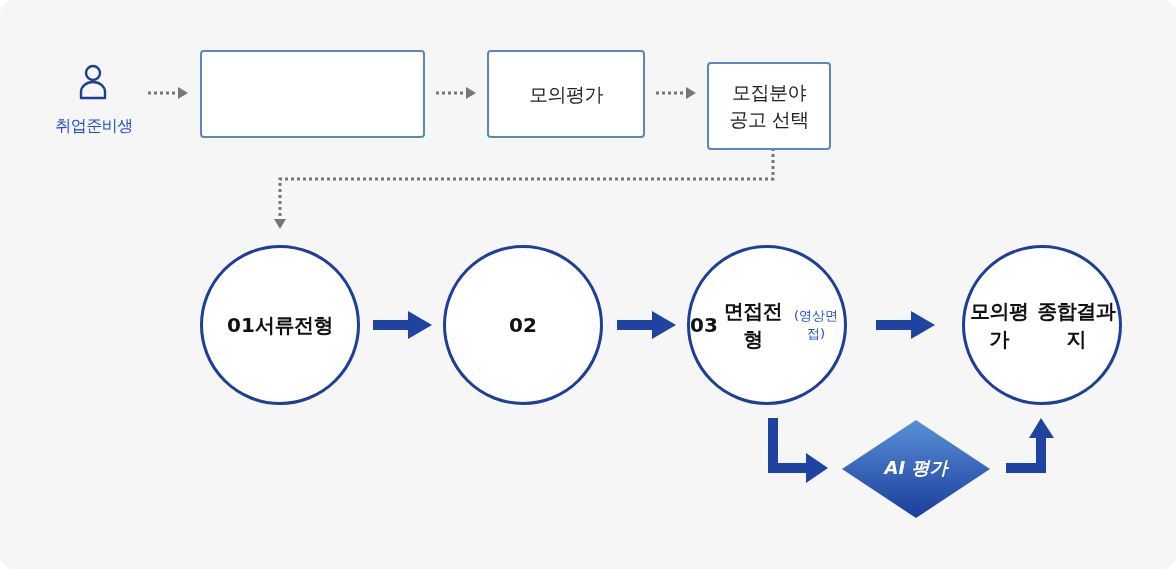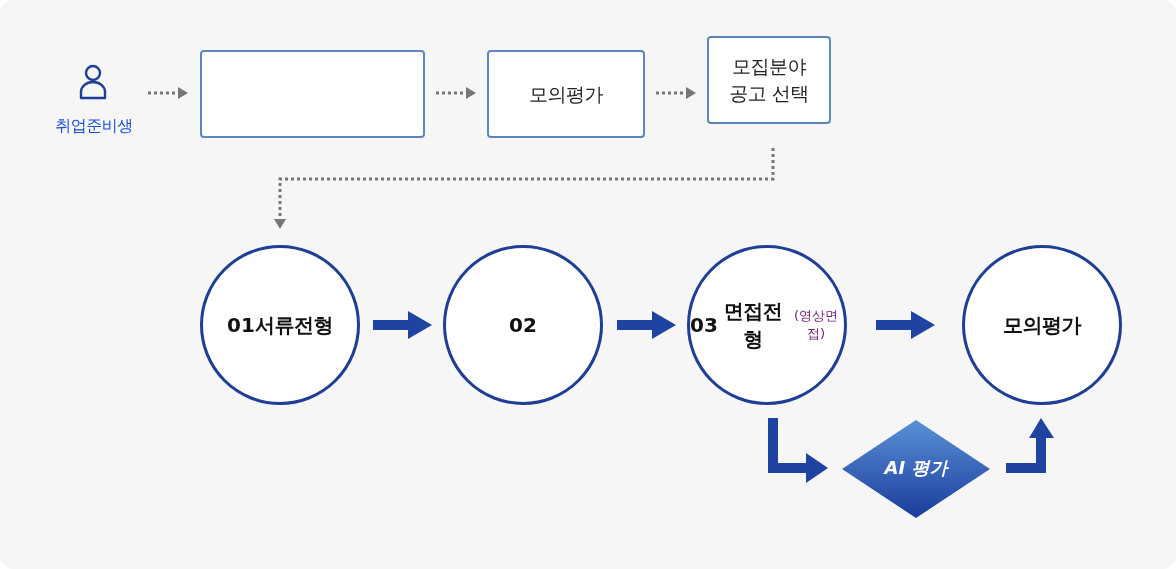--- a/index.html
+++ b/index.html
@@ -4,29 +4,29 @@
 <style>
   html,body{margin:0;padding:0;background:#ffffff;}
   body{width:1176px;height:569px;position:relative;overflow:hidden;font-family:"DejaVu Sans","Liberation Sans",sans-serif;}
   .panel{position:absolute;left:0;top:0;width:1176px;height:569px;background:#f6f6f6;border-radius:14px;}
   .abs{position:absolute;}
   .person{left:78px;top:64px;width:30px;height:36px;}
   .person-label{left:40px;top:116px;width:108px;text-align:center;font-size:16px;color:#1d4ed8;letter-spacing:-0.5px;}
   .box{position:absolute;background:#fff;border:2px solid #5b86c0;border-radius:4px;box-sizing:border-box;display:flex;flex-direction:column;align-items:center;justify-content:center;font-size:19px;color:#222;line-height:27px;letter-spacing:-0.5px;text-align:center;}
   .b1{left:200px;top:50px;width:225px;height:88px;}
   .b2{left:487px;top:50px;width:158px;height:88px;}
-  .b3{left:707px;top:36px;width:124px;height:88px;}
+  .b3{left:707px;top:62px;width:124px;height:88px;}
   .circle{position:absolute;width:160px;height:160px;border-radius:50%;background:#fff;border:3px solid #1f3f96;box-sizing:border-box;display:flex;flex-direction:row;align-items:center;justify-content:center;text-align:center;color:#111;}
   .c1{left:200px;top:245px;}
   .c2{left:443px;top:245px;}
   .c3{left:687px;top:245px;text-align:center;}
   .c4{left:962px;top:245px;}
   .num{font-size:20px;font-weight:bold;line-height:26px;}
   .title{font-size:20px;font-weight:bold;line-height:28px;letter-spacing:-0.5px;}
-  .sub{font-size:13px;color:#701a75;line-height:18px;}
+  .sub{font-size:13px;color:#1d4ed8;line-height:18px;}
   .diamond-label{left:842px;top:453px;width:148px;text-align:center;color:#fff;font-weight:bold;font-size:18px;line-height:30px;font-style:italic;}
   svg.overlay{position:absolute;left:0;top:0;}
 </style>
 </head>
 <body>
 
 <div class="panel"></div>
 
 <svg class="overlay" width="1176" height="569">
   <defs>
@@ -105,15 +105,16 @@
 <div class="circle c2">
   <div class="num">02</div>
 </div>
 <div class="circle c3">
   <div class="num">03</div>
   <div class="title">면접전형</div>
   <div class="sub">(영상면접)</div>
 </div>
 <div class="circle c4">
   <div class="title">모의평가</div>
+  <div class="title">종합결과지</div>
 </div>
 
 <div class="abs diamond-label">AI 평가</div>
 
 </body></html>

